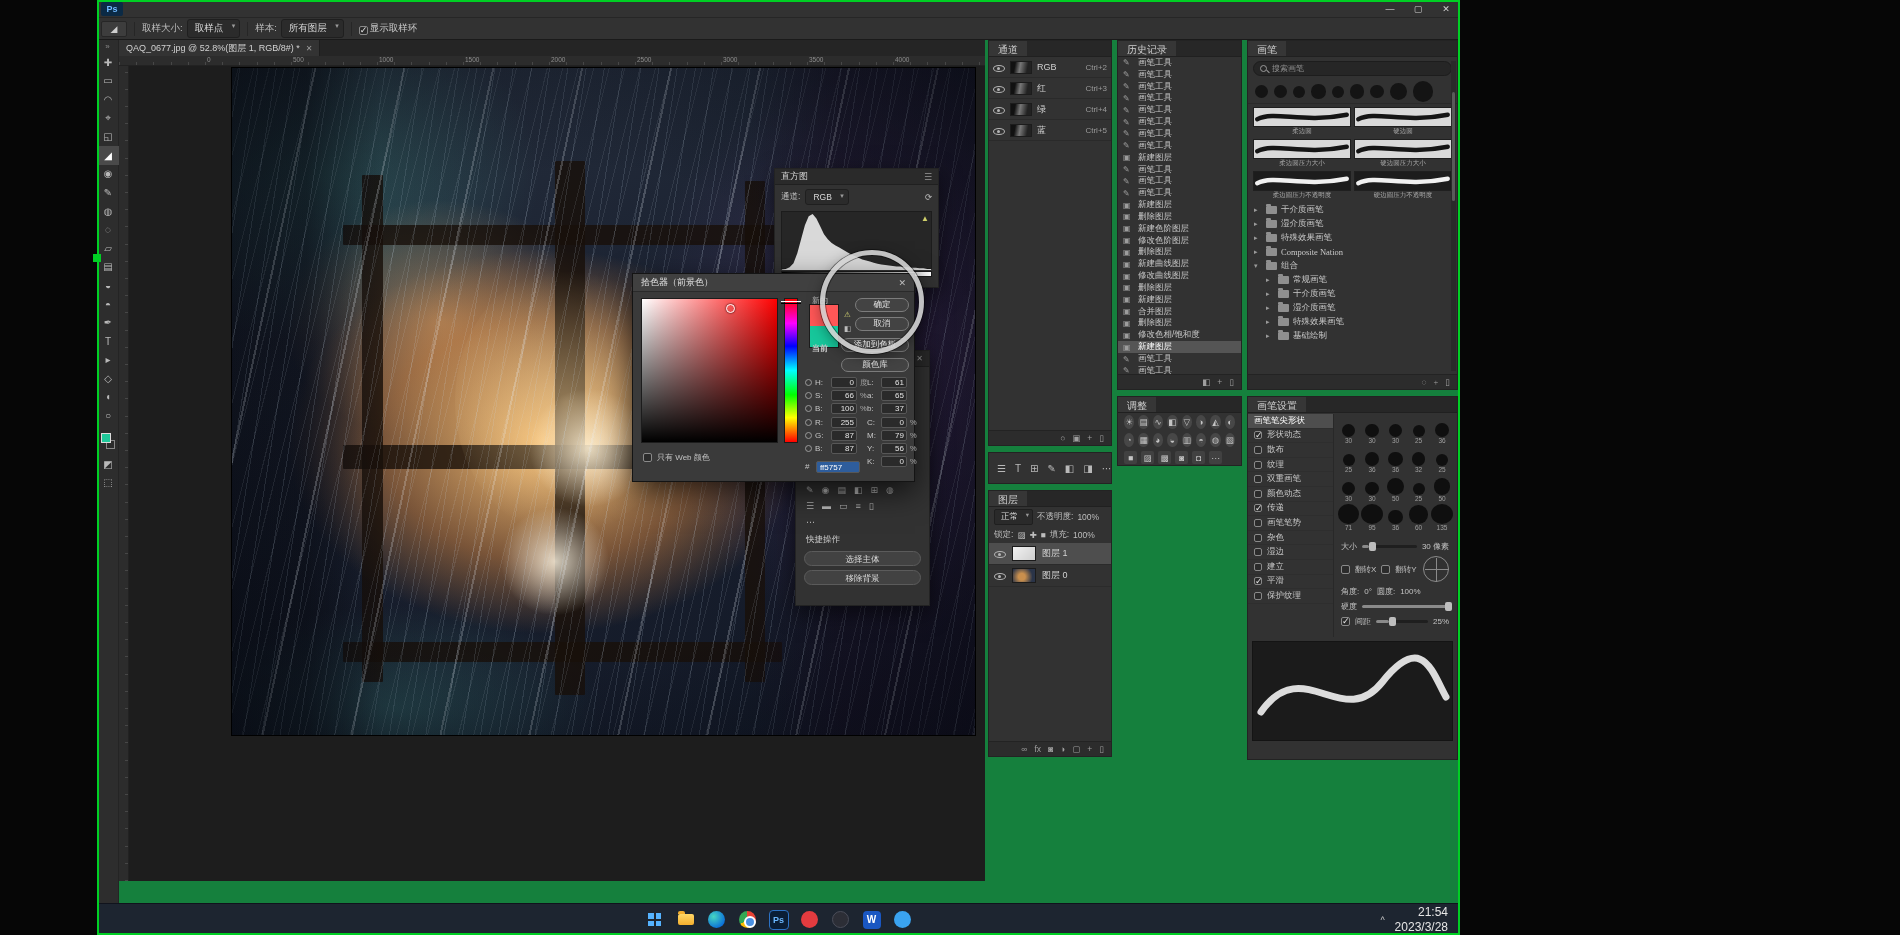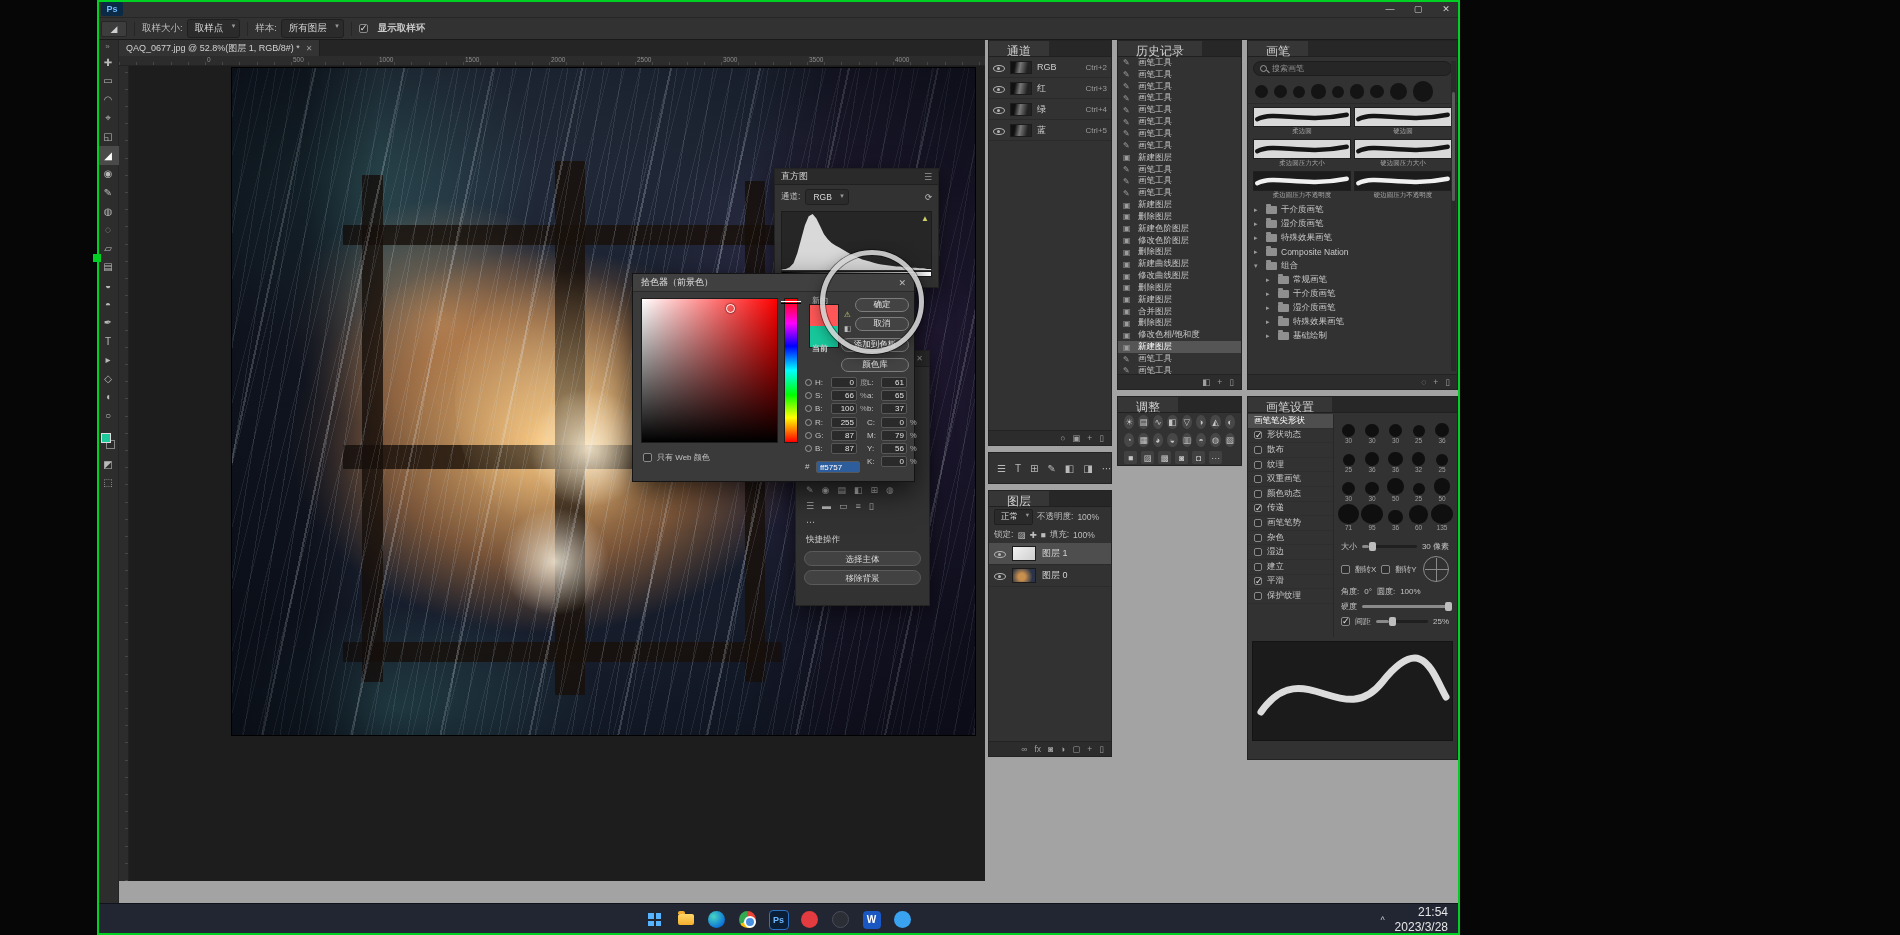--- a/index.html
+++ b/index.html
@@ -1,35 +1,35 @@
 <!DOCTYPE html>
 <html><head>
 <meta charset="utf-8">
 <style>
   html,body{margin:0;padding:0;background:#060606;width:1900px;height:935px;overflow:hidden;
     font-family:"Liberation Sans","DejaVu Sans",sans-serif;-webkit-font-smoothing:antialiased;}
   *{box-sizing:border-box;}
-  #screen{position:absolute;left:97px;top:0;width:1363px;height:935px;background:#a3a3a3;}
+  #screen{position:absolute;left:97px;top:0;width:1363px;height:935px;background:#15803d;}
   #screen .capborder{position:absolute;inset:0;border:2px solid #00cf24;pointer-events:none;z-index:999;}
   .caphandle{position:absolute;left:-4px;top:254px;width:8px;height:8px;background:#00cf24;z-index:999;}
   
   .menubar{position:absolute;left:0;top:0;width:100%;height:18px;background:#323232;border-bottom:1px solid #262626;display:flex;align-items:center;z-index:40;}
   .pslogo{width:22px;height:14px;margin-left:4px;background:#0b2a45;color:#6fb8ff;font-size:9px;font-weight:bold;display:flex;align-items:center;justify-content:center;border-radius:2px;}
   .menus{display:flex;margin-left:10px;gap:2px;}
   .mi{color:#d4d4d4;font-size:10px;padding:2px 6px;cursor:default;}
   .winctl{margin-left:auto;display:flex;}
   .wc{color:#cfcfcf;font-size:9px;width:28px;height:18px;display:flex;align-items:center;justify-content:center;}
   
   .optionsbar{position:absolute;left:0;top:18px;width:100%;height:22px;background:#323232;border-bottom:1px solid #1a1a1a;display:flex;align-items:center;z-index:39;font-size:9.5px;color:#c9c9c9;}
   .ob-tool{width:26px;height:16px;margin-left:4px;background:#3d3d3d;border:1px solid #262626;border-radius:2px;display:flex;align-items:center;justify-content:center;color:#cfcfcf;font-size:9px;}
   .ob-sep{width:1px;height:14px;background:#262626;margin:0 7px;}
   .ob-lab{color:#bdbdbd;margin-right:4px;}
   .ob-sel{background:#2b2b2b;border:1px solid #1f1f1f;border-radius:3px;padding:2px 16px 2px 7px;position:relative;color:#dadada;}
   .ob-sel::after{content:"▾";position:absolute;right:4px;top:2px;font-size:7px;color:#9a9a9a;}
-  .ob-check{display:flex;align-items:center;gap:10px;font-weight:bold;}
+  .ob-check{display:flex;align-items:flex-end;gap:2px;}
   .cb{width:9px;height:9px;border:1px solid #8a8a8a;border-radius:2px;background:#2b2b2b;position:relative;display:inline-block;}
   .cb.on::after{content:"✓";position:absolute;left:0px;top:-2px;font-size:9px;color:#e6e6e6;}
   
   .toolbar{position:absolute;left:0;top:40px;width:22px;height:863px;background:#2d2d2d;border-right:1px solid #242424;z-index:35;}
   .tb-chev{color:#8a8a8a;font-size:8px;text-align:center;padding:2px 0;}
   .tool{width:22px;height:18.6px;display:flex;align-items:center;justify-content:center;color:#b9b9b9;font-size:10px;}
   .tool.selected{background:#4a4a4a;color:#fff;}
   .swatches{position:relative;width:22px;height:26px;margin-top:4px;}
   .swbg{position:absolute;left:9px;top:11px;width:9px;height:9px;background:#2b2b2b;border:1px solid #888;}
   .swfg{position:absolute;left:4px;top:4px;width:10px;height:10px;border:1px solid #ddd;}
@@ -57,21 +57,21 @@
   .p-rain1{inset:-40px;background:repeating-linear-gradient(104deg,transparent 0 9px,rgba(215,228,240,0.10) 9px 10px,transparent 10px 15px);}
   .p-rain2{inset:-40px;background:repeating-linear-gradient(99deg,transparent 0 17px,rgba(200,220,238,0.14) 17px 18px);}
   .p-rain3{inset:-40px;background:repeating-linear-gradient(102deg,transparent 0 41px,rgba(235,242,250,0.22) 41px 43px,transparent 43px 87px);}
   .p-side{inset:0;background:linear-gradient(90deg,rgba(8,10,18,0.6) 0 10%,transparent 20% 70%,rgba(22,12,32,0.5) 82%);}
   .p-vig{inset:0;background:radial-gradient(ellipse at 48% 52%, transparent 50%, rgba(4,7,14,0.6) 100%);}
   .docstatus{position:absolute;left:22px;top:881px;width:866px;height:16px;background:#2d2d2d;border-top:1px solid #222;display:flex;align-items:center;gap:8px;font-size:8.5px;color:#a9a9a9;z-index:30;padding-left:6px;}
   .zoombox{background:#222;border:1px solid #3c3c3c;padding:1px 5px;color:#cdcdcd;}
   
   .panel{position:absolute;background:#323232;border:1px solid #232323;}
   .ptabs{height:16px;background:#272727;display:flex;border-bottom:1px solid #202020;}
-  .ptab{background:#363636;color:#cfcfcf;font-size:12px;padding:2px 18px;}
+  .ptab{background:#363636;color:#cfcfcf;font-size:10px;padding:2px 9px;}
   .pbottom{position:absolute;left:0;bottom:0;width:100%;height:15px;background:#2c2c2c;border-top:1px solid #232323;display:flex;justify-content:flex-end;align-items:center;gap:7px;padding:0 7px;color:#9f9f9f;font-size:8.5px;}
   
   .chanrow{height:21px;display:flex;align-items:center;gap:5px;border-bottom:1px solid #2a2a2a;padding:0 4px;font-size:9px;color:#cfcfcf;}
   .eye{width:12px;height:11px;position:relative;display:inline-block;}
   .eye::before{content:"";position:absolute;left:0;top:3px;width:10px;height:5px;border:1px solid #b5b5b5;border-radius:50%;}
   .eye::after{content:"";position:absolute;left:4px;top:5px;width:3px;height:3px;background:#b5b5b5;border-radius:50%;}
   .chanthumb{width:22px;height:13px;background:linear-gradient(100deg,#111 20%,#777 45%,#222 80%);border:1px solid #1c1c1c;}
   .chankey{margin-left:auto;color:#9a9a9a;font-size:8px;}
   
   .striprow{display:flex;align-items:center;gap:9px;padding:0 8px;height:100%;color:#b9b9b9;font-size:10px;}
@@ -609,21 +609,21 @@
 
     <span class="adj sq">■</span>
         <span class="adj sq">▨</span>
         <span class="adj sq">▩</span>
         <span class="adj sq">◙</span>
         <span class="adj sq">◘</span>
         <span class="adj sq">⋯</span>
       </div>
   </div>
 
-  <div class="panel" style="left:1150px;top:40px;width:211px;height:350px;">
+  <div class="panel" style="left:1150px;top:40px;width:211px;height:350px;font-family:Liberation Serif, serif;">
     <div class="ptabs">
         <span class="ptab">画笔</span>
       </div>
     <div class="bsearch">
       <span class="mag"></span>
       <span>搜索画笔</span>
     </div>
     <div class="presetrow">
 
     <span class="pdot" style="width: 13.1453px; height: 13.1453px;"></span>

